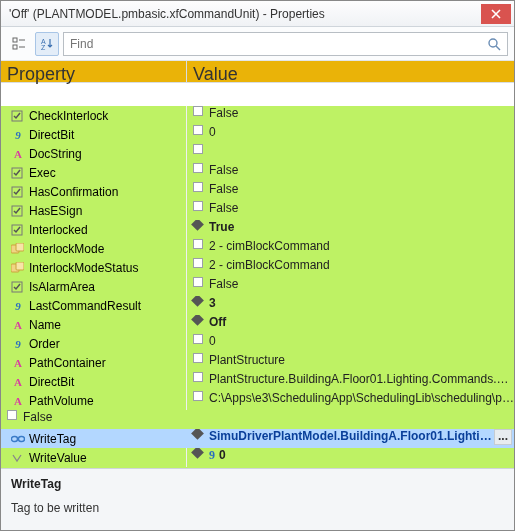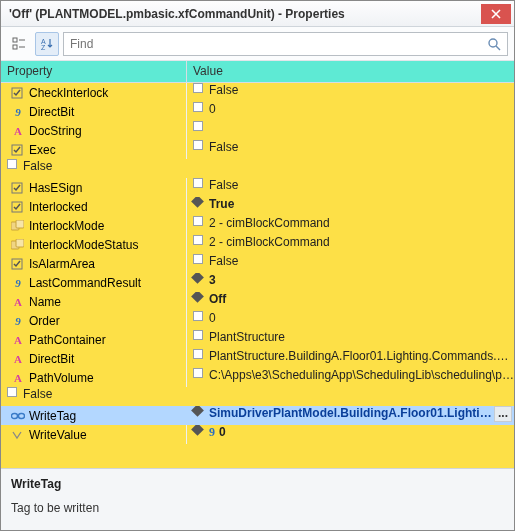--- a/index.html
+++ b/index.html
@@ -21,21 +21,20 @@
     display: flex;
     align-items: center;
     padding: 0 0 0 8px;
   }
   .titlebar .title {
     flex: 1;
     font-size: 12px;
     color: #333;
     white-space: nowrap;
     overflow: hidden;
-    font-weight: bold;
   }
   .close-btn {
     width: 30px;
     height: 20px;
     margin-right: 3px;
     background: #d9534f;
     color: #fff;
     display: flex;
     align-items: center;
     justify-content: center;
@@ -76,38 +75,39 @@
     border: none;
     outline: none;
     font-size: 12px;
     color: #333;
     background: transparent;
   }
   .search-icon { color: #6a8db5; }
   .grid-header {
     display: flex;
     height: 22px;
-    background: #5eead4;
+    background: #eab308;
     border-bottom: 1px solid #d8dde2;
-    font-size: 12px;
+    font-size: 18px;
     color: #333;
   }
   .col-prop {
     width: 186px;
     padding: 3px 6px;
     border-right: 1px solid #d8dde2;
   }
   .col-val {
     flex: 1;
     padding: 3px 6px;
   }
   .grid-body {
     flex: 1;
     overflow: hidden;
-    background: #fde047;
+    background: #bef264;
+    margin-top: 23px;
   }
   .row {
     display: flex;
     height: 19px;
     align-items: center;
     font-size: 12px;
   }
   .row .name-cell {
     width: 186px;
     display: flex;
@@ -285,20 +285,29 @@
           </svg>
         </span>
         <span>Exec</span>
       </div>
       <div class="val-cell">
         <span class="val-ico box"></span>
         <span class="val-text">False</span>
       </div>
     </div>
     <div class="row">
+      <div class="name-cell">
+        <span class="type-ico ico-check">
+          <svg width="12" height="12" viewBox="0 0 12 12">
+            <rect x="1" y="1" width="10" height="10" fill="none" stroke="#777"></rect>
+            <path d="M3 6 l2 2 l4 -5" fill="none" stroke="#555" stroke-width="1.5"></path>
+          </svg>
+        </span>
+        <span>HasConfirmation</span>
+      </div>
       <div class="val-cell">
         <span class="val-ico box"></span>
         <span class="val-text">False</span>
       </div>
     </div>
     <div class="row">
       <div class="name-cell">
         <span class="type-ico ico-check">
           <svg width="12" height="12" viewBox="0 0 12 12">
             <rect x="1" y="1" width="10" height="10" fill="none" stroke="#777"></rect>

